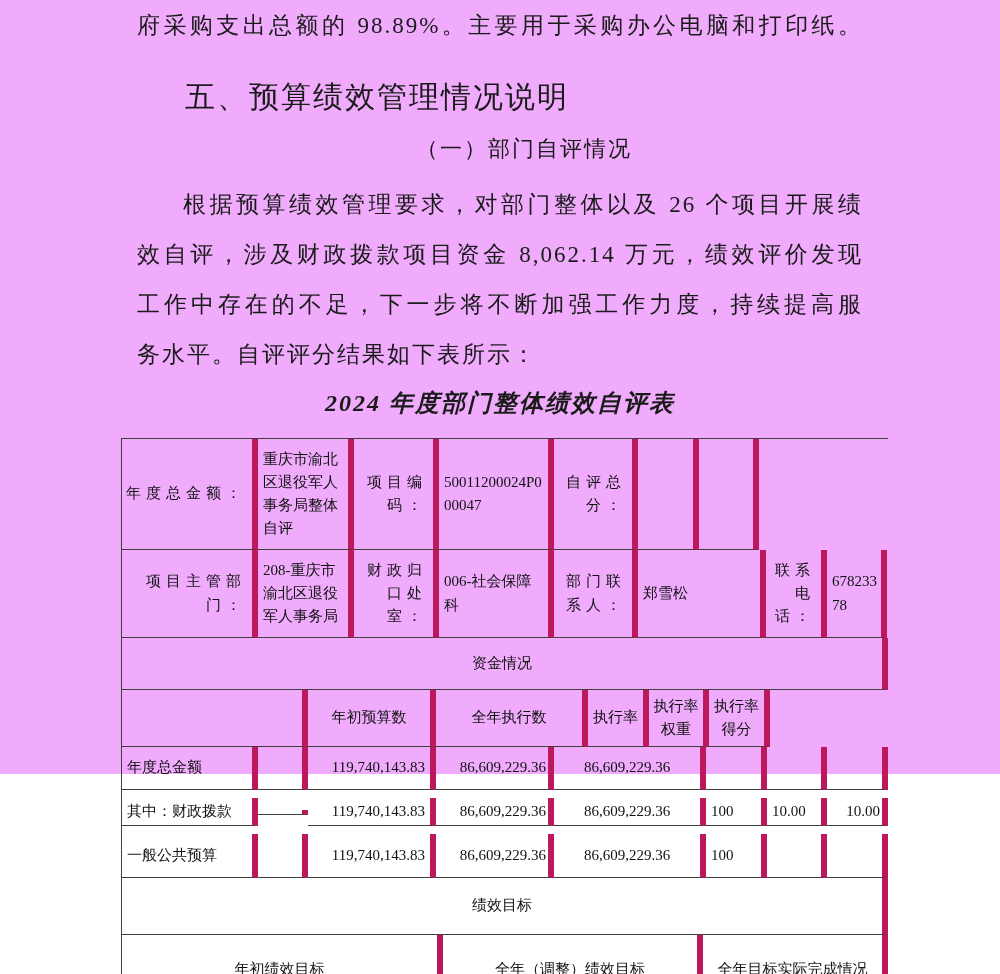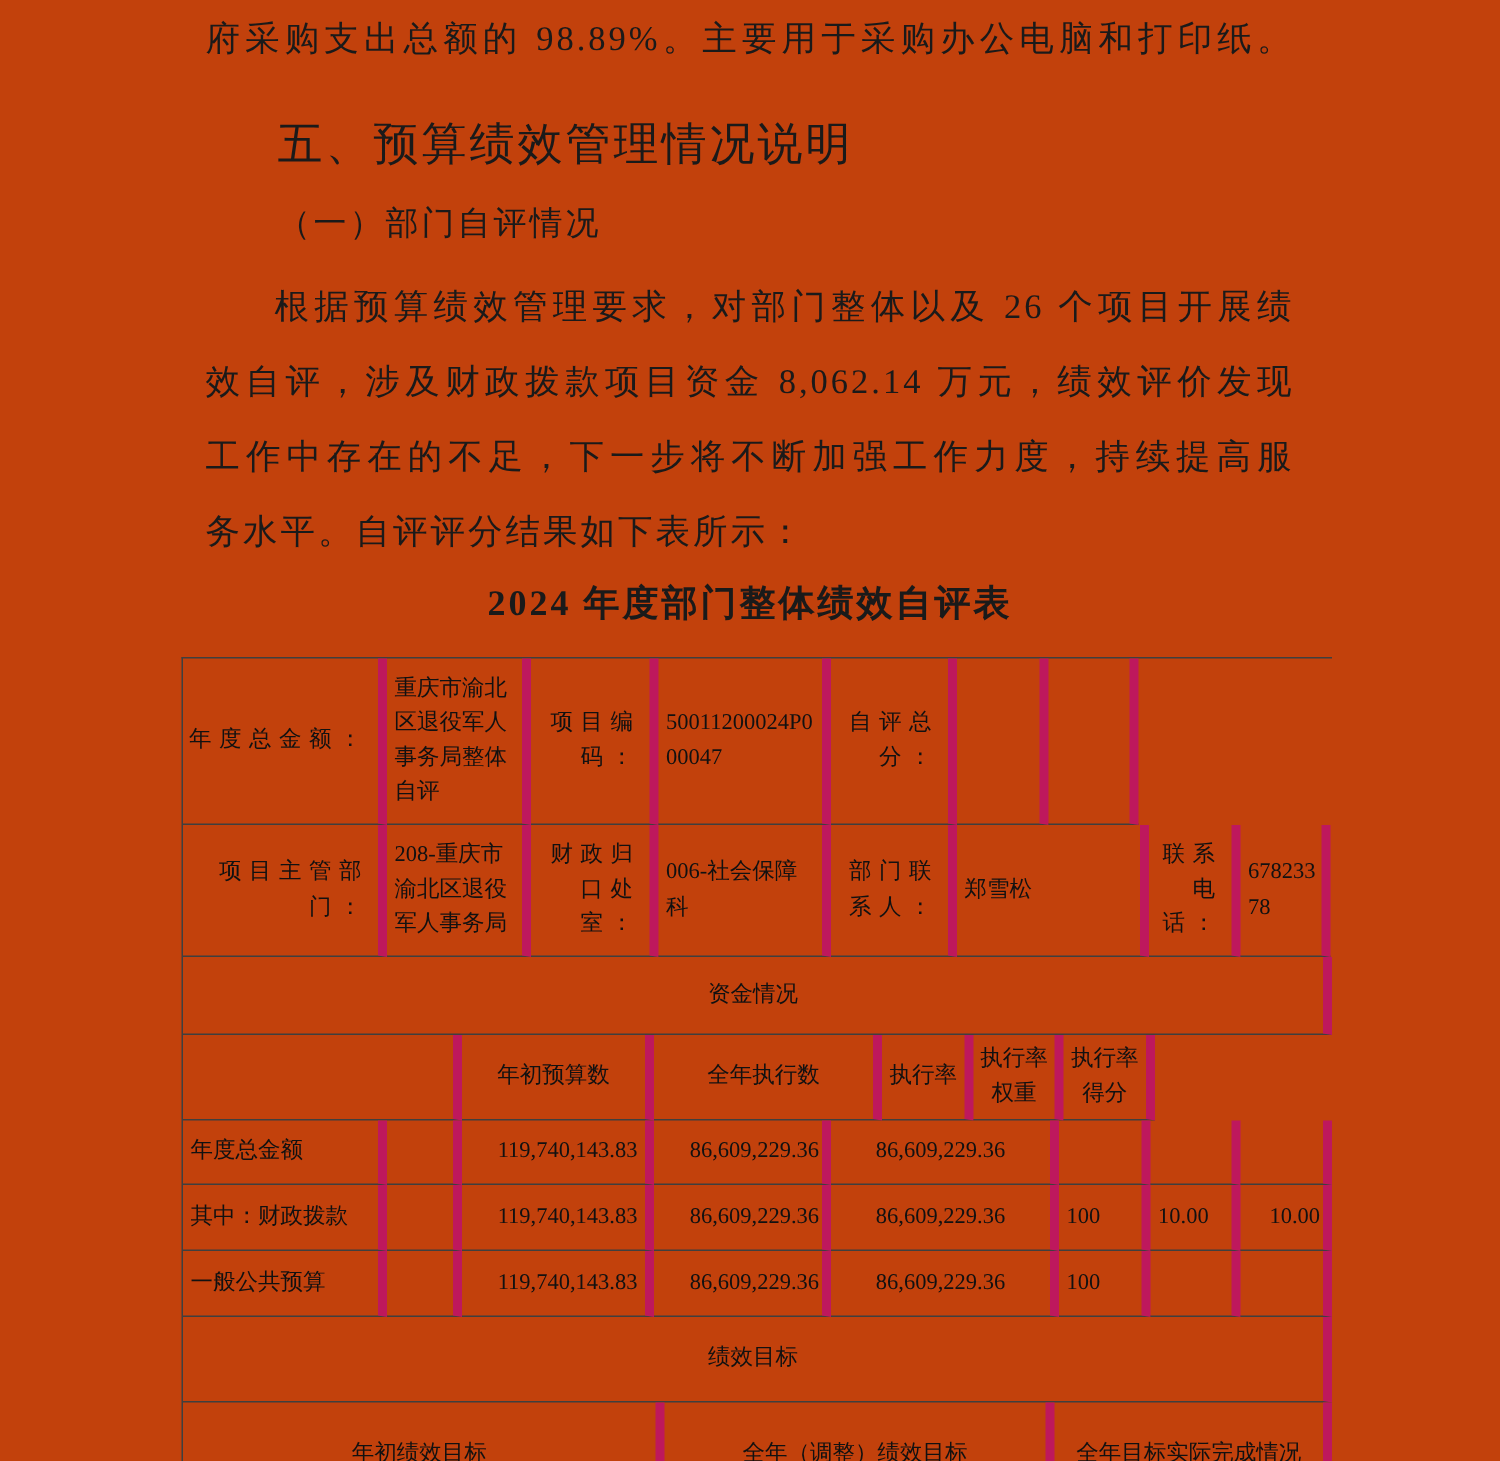--- a/index.html
+++ b/index.html
@@ -1,21 +1,21 @@
 <!DOCTYPE html>
 <html><head>
 <meta charset="utf-8">
 <style>
   * { margin: 0; padding: 0; box-sizing: border-box; }
   html, body { width: 1000px; height: 974px; overflow: hidden; background: #ffffff; }
   body {
     font-family: "Liberation Serif", serif;
     color: #1a1a1a;
   }
-  .page { position: relative; width: 1000px; height: 974px; background: #c2410c; }
+  .page { position: relative; width: 1000px; height: 774px; background: #f0abfc; }
 
   
   .textcol { margin: 0 137px; }
   .cont-line {
     padding-top: 10px;
     font-size: 23px;
     line-height: 32px;
     letter-spacing: 2px;
     text-align: justify;
     text-align-last: justify;
@@ -27,39 +27,41 @@
     line-height: 30px;
     font-weight: normal;
     letter-spacing: 2px;
   }
   .subheading {
     margin-top: 22px;
     padding-left: 48px;
     font-size: 22px;
     line-height: 30px;
     letter-spacing: 2px;
+    text-align: center;
   }
   .para { margin-top: 16px; }
   .para-line {
     font-size: 23px;
     line-height: 50px;
     letter-spacing: 2px;
     text-align: justify;
     text-align-last: justify;
   }
   .para-line.first { text-indent: 2em; }
   .para-line.last { text-align-last: left; }
 
   .table-title {
     margin-top: 6px;
     text-align: center;
     font-size: 24px;
     line-height: 34px;
     font-weight: bold;
     letter-spacing: 2px;
+    font-style: italic;
   }
 
   
   .tbl {
     margin: 18px 0 0 121px;
     width: 767px;
     border-top: 1px solid #3f3f3f;
     border-left: 1px solid #3f3f3f;
     font-size: 15px;
     color: #111;
@@ -74,21 +76,21 @@
     overflow: hidden;
   }
   
   .lab { justify-content: flex-end; text-align: right; padding: 2px 6px 2px 3px; letter-spacing: 5px; }
   .val { justify-content: flex-start; text-align: left; padding: 2px 2px 2px 5px; word-break: break-all; }
   .ctr { justify-content: center; text-align: center; padding: 2px 3px; }
   .num { justify-content: flex-end; text-align: right; padding: 2px 5px 2px 2px; }
   .numtight { justify-content: flex-end; text-align: right; padding: 2px 2px 2px 2px; }
   
   .r1 { height: 111px; } .r2 { height: 88px; } .r3 { height: 52px; }
-  .r4 { height: 57px; }  .r5 { height: 43px; } .r6 { height: 44px; }
+  .r4 { height: 57px; }  .r5 { height: 43px; } .r6 { height: 44px; align-items: center; }
   .r7 { height: 44px; }  .r8 { height: 57px; } .r9 { height: 70px; }
   
   .w136{width:136px} .w96{width:96px} .w85{width:85px} .w115{width:115px}
   .w84{width:84px}  .w128{width:128px} .w61{width:61px} .w60{width:60px}
   .w186{width:186px} .w50{width:50px} .w118{width:118px} .w152{width:152px}
   .w321{width:321px} .w260{width:260px} .w185{width:185px} .w766{width:766px}
 </style>
 </head>
 <body>
 

